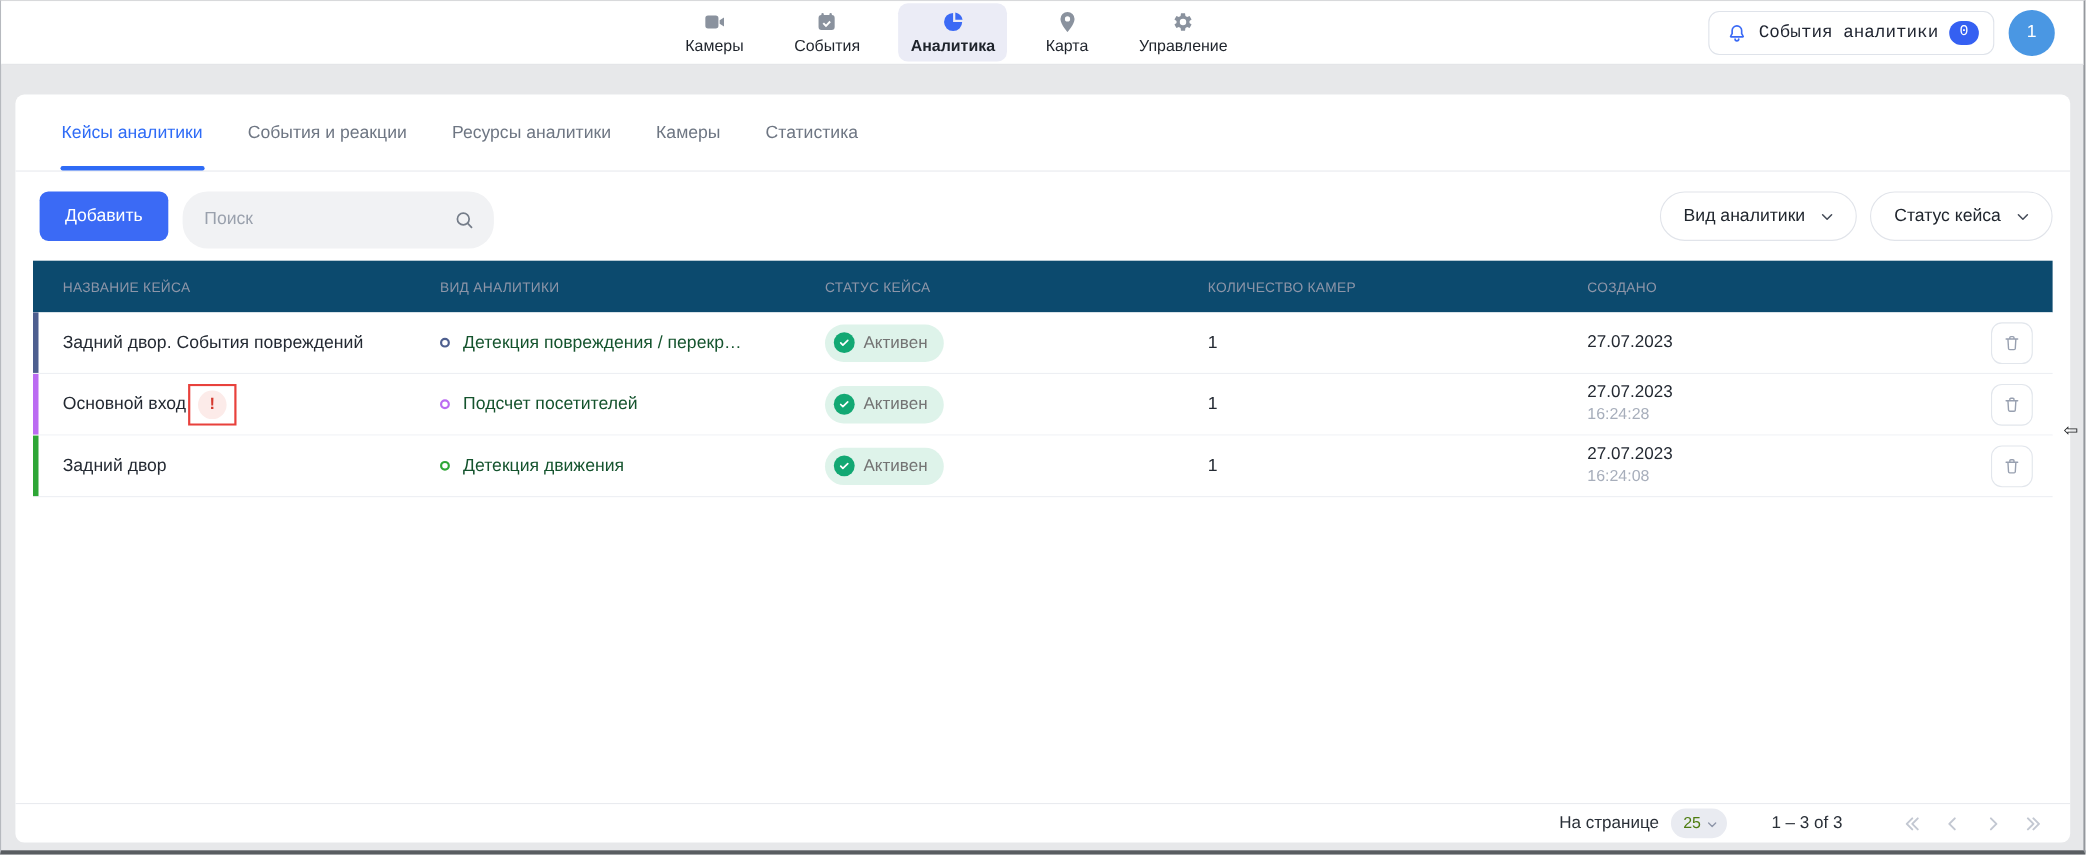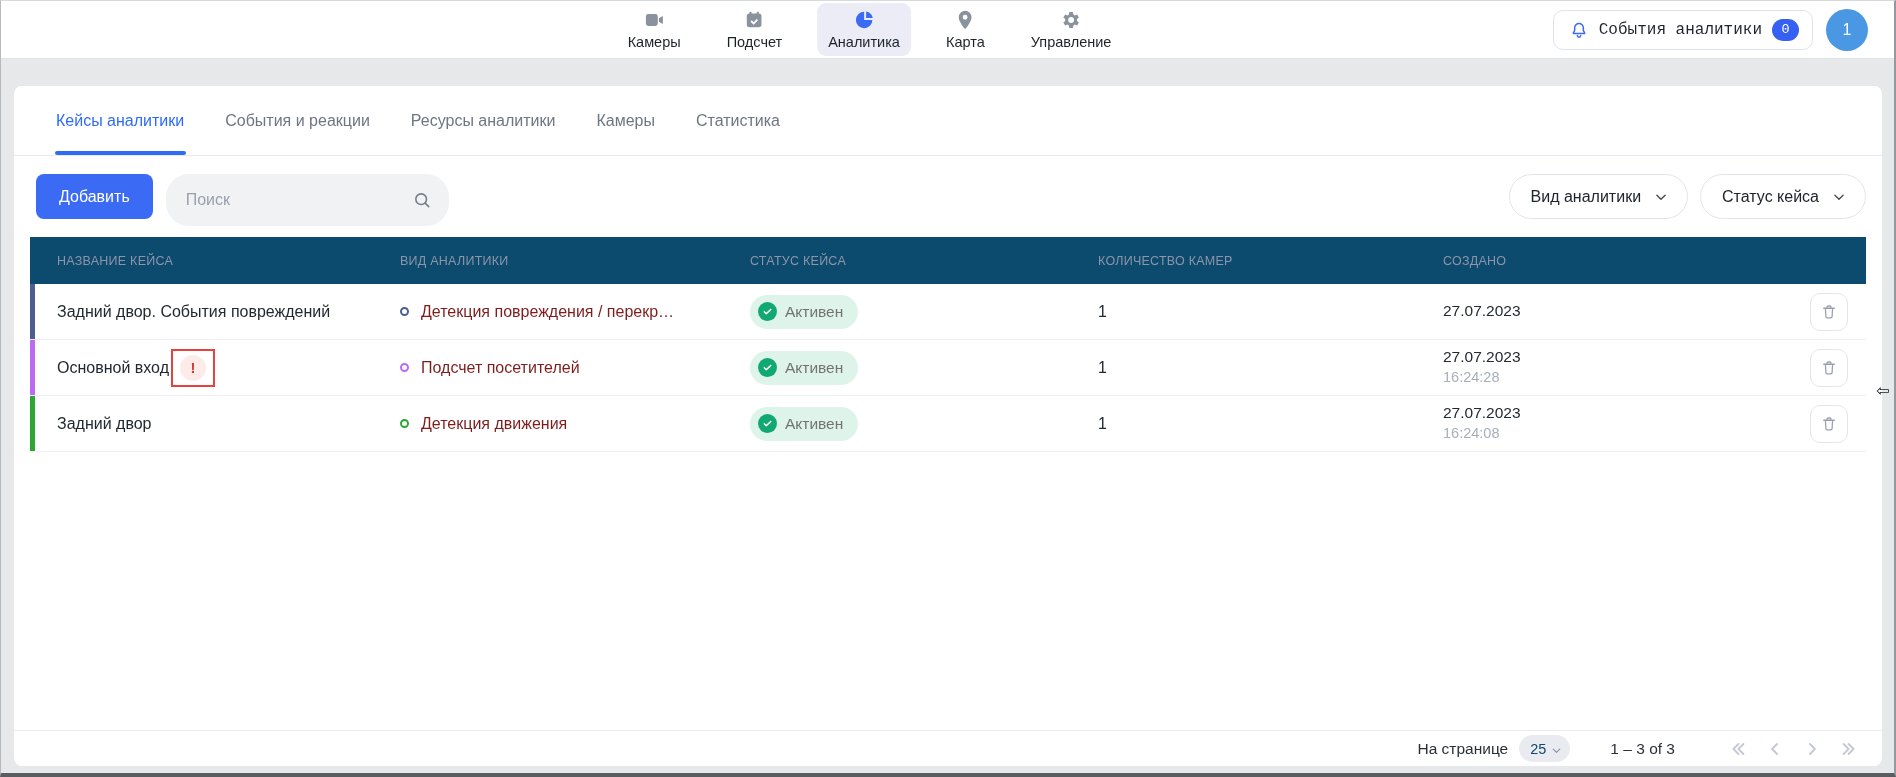--- a/index.html
+++ b/index.html
@@ -12,21 +12,21 @@
   
   .topbar { position:relative; height:58px; background:#ffffff; border-bottom:1px solid #e2e3e6; }
   .topnav { position:absolute; left:50%; top:0; height:100%;
             transform:translateX(calc(-50% - 78px));
             display:flex; align-items:center; gap:24px; }
   .nav-item { display:flex; flex-direction:column; align-items:center; justify-content:center;
               gap:3px; padding:6px 11px; border-radius:9px; cursor:pointer; }
   .nav-item .nav-icon { width:22px; height:22px; color:#8a929e; display:flex; align-items:center; justify-content:center; }
   .nav-item .nav-icon svg { width:22px; height:22px; }
   .nav-item .nav-label { font-size:14.5px; color:#1e232b; white-space:nowrap; }
-  .nav-item.active { background:#ebecf6; }
+  .nav-item.active { background:#ebecf6;font-weight:bold; }
   .nav-item.active .nav-icon { color:#3b6af5; }
 
   .topbar-right { position:absolute; right:26px; top:50%; transform:translateY(-50%);
                   display:flex; align-items:center; gap:13px; }
   .events-btn { display:flex; align-items:center; gap:10px; height:40px; padding:0 13px 0 15px;
                 background:#fff; border:1px solid #dfe3ea; border-radius:10px;
                 font-family:Liberation Mono, monospace; font-size:16px; color:#1f2430; cursor:pointer; }
   .events-btn .bell { width:20px; height:20px; color:#3b6af5; }
   .events-badge { min-width:27px; height:22px; border-radius:12px; background:#3560f2; color:#fff;
                   font-size:13.5px; display:flex; align-items:center; justify-content:center; padding:0 8px; }
@@ -72,21 +72,21 @@
   .trow { margin:0 16px; height:56px; flex:0 0 auto; position:relative;
           display:grid; grid-template-columns:370px 350px 348px 345px 1fr 56px; align-items:center;
           border-bottom:1px solid #edeff3; background:#fff; }
   .accent-bar { position:absolute; left:0; top:0; bottom:0; width:5px; }
   .cell-name { padding-left:27px; display:flex; align-items:center; font-size:16px; color:#232932;
                white-space:nowrap; overflow:hidden; }
   .annot-box { width:44px; height:38px; border:2px solid #e8413c; margin-left:2px; flex:0 0 auto;
                display:flex; align-items:center; justify-content:center; }
   .warning-icon { width:26px; height:26px; border-radius:50%; background:#fcebe9; color:#d5392f;
                   font-weight:bold; font-size:15px; display:flex; align-items:center; justify-content:center; }
-  .cell-type { display:flex; align-items:center; gap:12px; font-size:16px; color:#7f1d1d;
+  .cell-type { display:flex; align-items:center; gap:12px; font-size:16px; color:#14532d;
                white-space:nowrap; overflow:hidden; }
   .type-dot { width:9px; height:9px; border-radius:50%; border:2.5px solid #888; flex:0 0 auto; }
   .badge { display:inline-flex; align-items:center; gap:8px; height:34px; border-radius:17px;
            background:#def3ea; color:#737373; padding:0 15px 0 8px; font-size:15.5px; }
   .badge-check { width:19px; height:19px; border-radius:50%; background:#12a873;
                  display:flex; align-items:center; justify-content:center; }
   .badge-check svg { width:11px; height:11px; color:#fff; }
   .cell-count { font-size:16px; color:#232932; }
   .cell-created .d { font-size:15.5px; color:#232932; font-weight:500; line-height:1.3; }
   .cell-created .t { font-size:14.5px; color:#a7aebb; line-height:1.4; }
@@ -95,21 +95,21 @@
   .trash-btn svg { width:18px; height:18px; }
 
   .spacer { flex:1 1 auto; }
 
   
   .tfooter { flex:0 0 auto; height:36px; border-top:1px solid #e9ebef;
              display:flex; align-items:center; justify-content:flex-end; padding-right:22px;
              font-size:15.5px; color:#2a3038; }
   .pp-label { margin-right:11px; }
   .pp-select { display:flex; align-items:center; gap:5px; height:27px; padding:0 8px 0 11px;
-               background:#e9ebf1; border-radius:14px; font-size:14.5px; color:#0c4a6e; cursor:pointer; }
+               background:#e9ebf1; border-radius:14px; font-size:14.5px; color:#4d7c0f; cursor:pointer; }
   .pp-select .chev { width:11px; height:11px; color:#8d95a8; }
   .range { margin:0 52px 0 40px; }
   .pager { display:flex; align-items:center; gap:15px; }
   .pg-btn { background:none; border:none; padding:0; width:22px; height:22px; color:#c3c8d2;
             display:flex; align-items:center; justify-content:center; cursor:pointer; }
   .pg-btn svg { width:20px; height:20px; }
 
   .mouse-cursor { position:absolute; left:1875px; top:380px; font-family:"DejaVu Sans", sans-serif;
                   font-size:16px; color:#17191c; }
 </style>
@@ -128,21 +128,21 @@
         </span>
         <span class="nav-label">Камеры</span>
       </div>
       <div class="nav-item">
         <span class="nav-icon">
           <svg viewBox="0 0 24 24">
               <path fill="currentColor" d="M8 3a1.2 1.2 0 0 1 1.2 1.2V5h5.6v-.8a1.2 1.2 0 1 1 2.4 0V5A3 3 0 0 1 20 8v9a3 3 0 0 1-3 3H7a3 3 0 0 1-3-3V8a3 3 0 0 1 2.8-3v-.8A1.2 1.2 0 0 1 8 3z"></path>
               <path fill="#ffffff" d="M9.4 12.4l2 2 3.4-3.6 1.4 1.4-4.8 5-3.4-3.4z"></path>
             </svg>
         </span>
-        <span class="nav-label">Подсчет</span>
+        <span class="nav-label">События</span>
       </div>
       <div class="nav-item active">
         <span class="nav-icon">
           <svg viewBox="0 0 24 24">
               <path fill="currentColor" d="M12 12 12 3 A9 9 0 1 0 21 12 Z"></path>
               <path fill="currentColor" d="M14.2 9.8 14.2 2.6 A9 9 0 0 1 21.4 9.8 Z"></path>
             </svg>
         </span>
         <span class="nav-label">Аналитика</span>
       </div>

